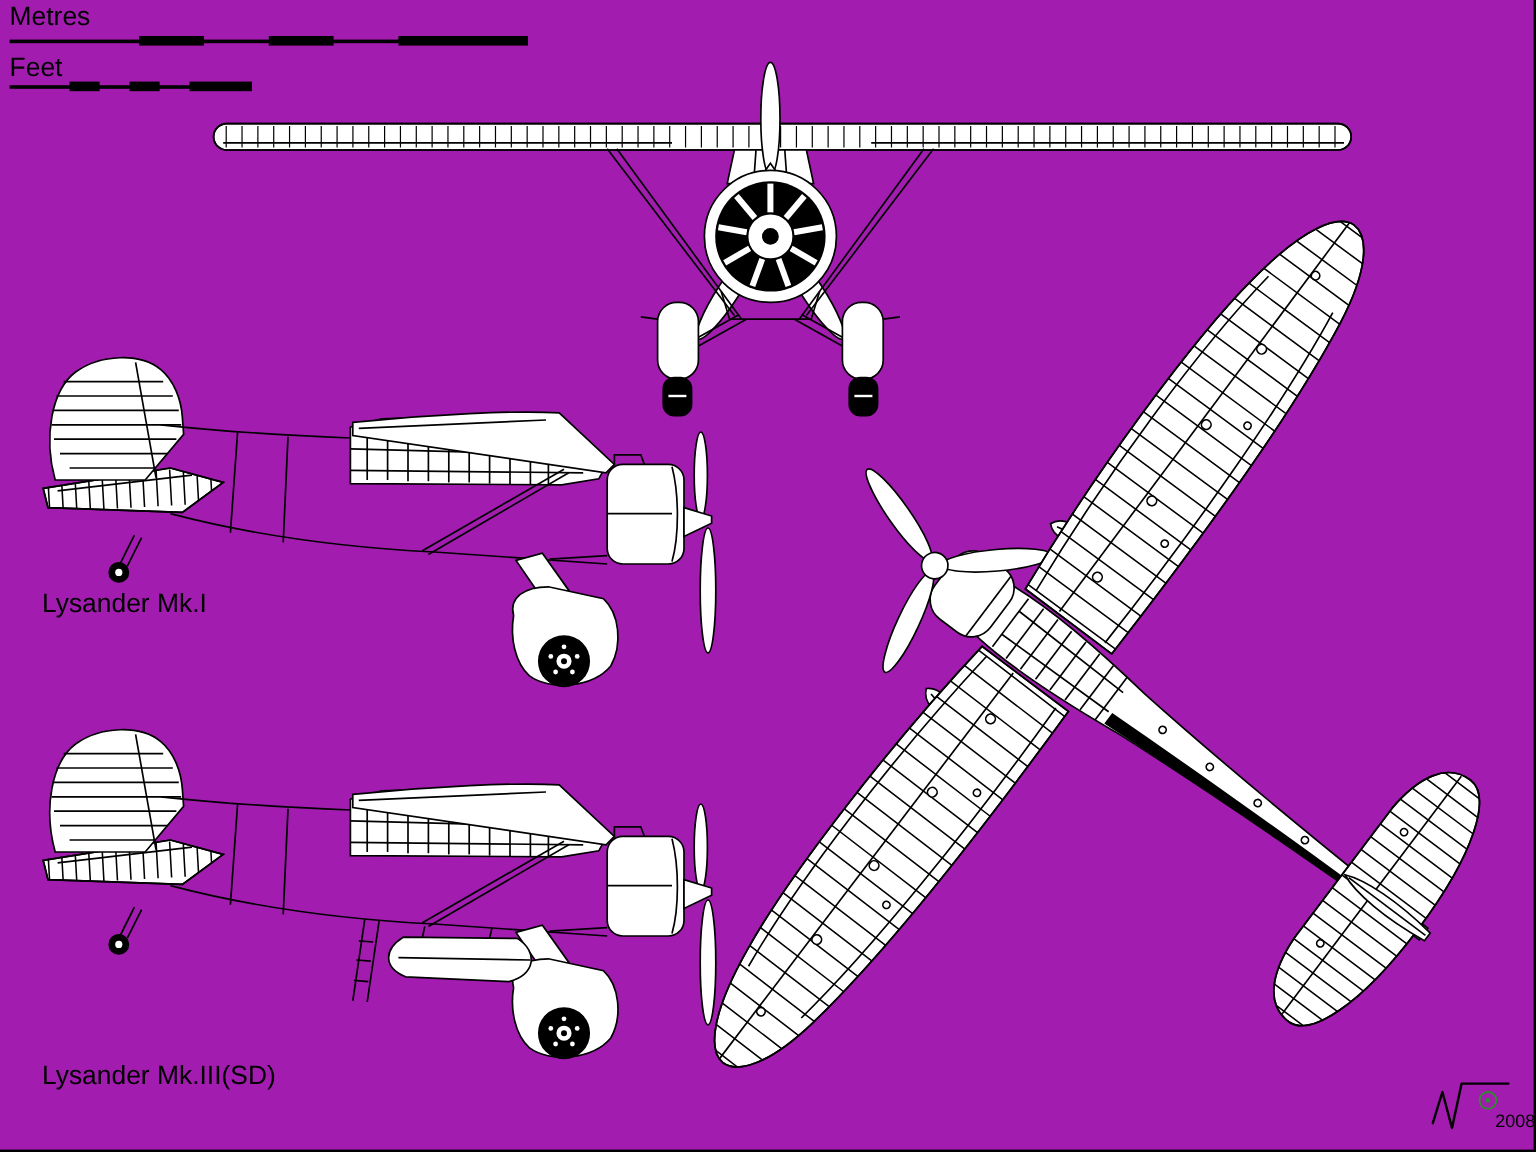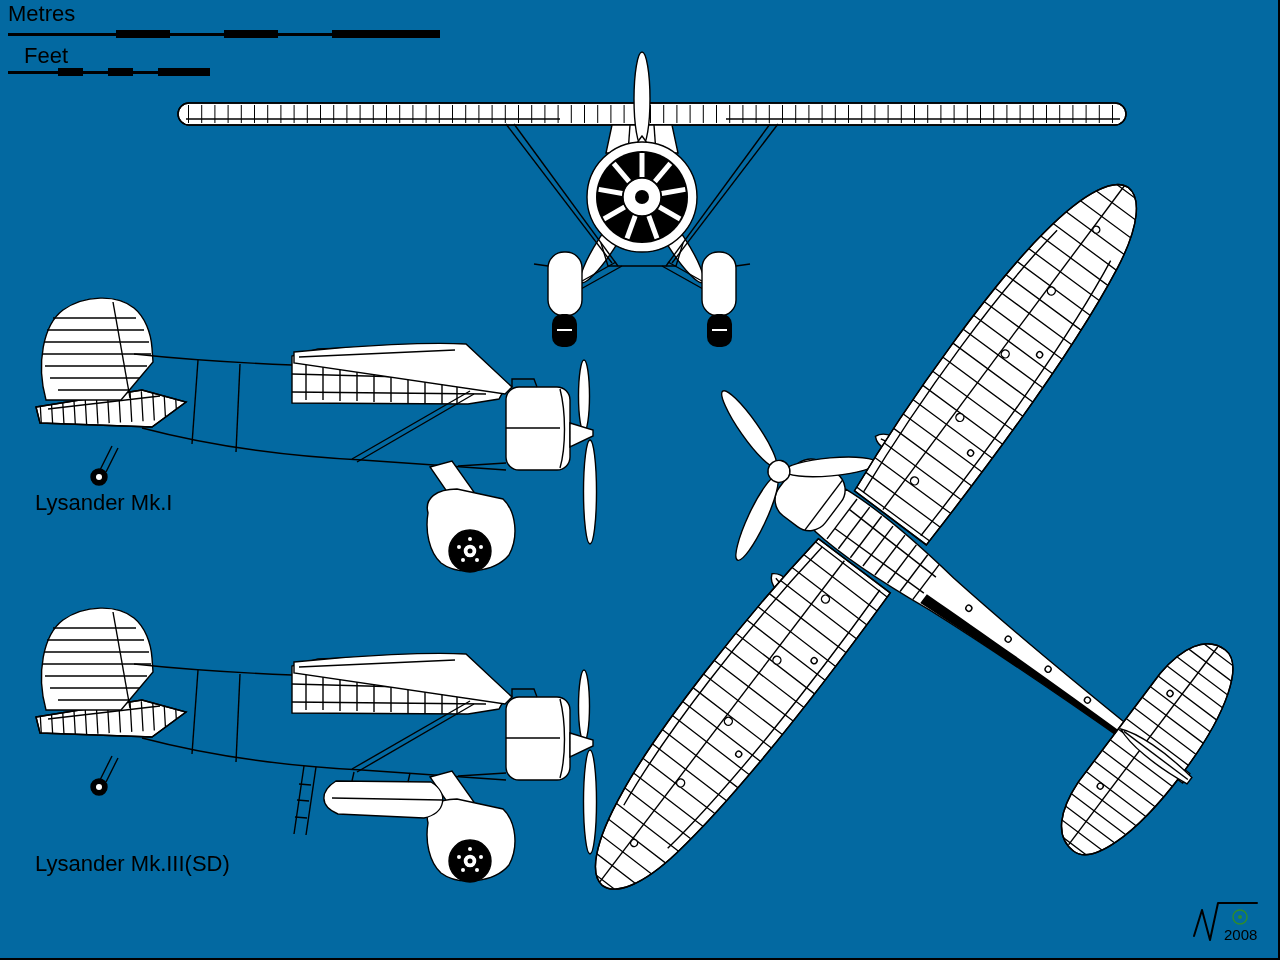--- a/index.html
+++ b/index.html
@@ -1,20 +1,20 @@
 <!DOCTYPE html>
 <html><head>
 <meta charset="utf-8">
 <style>
   html,body{margin:0;padding:0;background:#fff;}
-  .page{position:relative;width:1280px;height:960px;background:#0369a1;overflow:hidden;
+  .page{position:relative;width:1280px;height:960px;background:#a21caf;overflow:hidden;
         font-family:"Liberation Sans",sans-serif;}
   .page svg{position:absolute;left:0;top:0;}
   .lbl{position:absolute;font-size:22px;color:#000;white-space:nowrap;line-height:1.1;}
-  .lbl.year{font-size:15px;}
+  .lbl.year{font-size:15px;margin-left:22px;}
 </style>
 </head>
 <body>
 
 <div class="page">
 
 <svg width="1280" height="960" viewBox="0 0 1280 960" xmlns="http://www.w3.org/2000/svg">
   <defs>
     <clipPath id="stabClip">
           <path d="M36,407 L142,390 L186,402 L152,427 L40,423 Z"></path>
@@ -274,18 +274,18 @@
     <circle cx="1240" cy="917" r="2" stroke="none" fill="#2e8b2e"></circle>
   </g>
 
   <g fill="#000">
     <rect x="1278" y="0" width="2" height="960"></rect>
     <rect x="0" y="958" width="1280" height="2"></rect>
   </g>
 </svg>
 
 <div class="lbl" style="left:8px;top:2px">Metres</div>
-<div class="lbl" style="left:24px;top:44px">Feet</div>
+<div class="lbl" style="left:8px;top:44px">Feet</div>
 <div class="lbl" style="left:35px;top:491px">Lysander Mk.I</div>
-<div class="lbl" style="left:35px;top:852px">Lysander Mk.III(SD)</div>
+<div class="lbl" style="left:35px;top:884px">Lysander Mk.III(SD)</div>
 <div class="lbl year" style="left:1224px;top:927px">2008</div>
 
 </div>
 
 </body></html>

